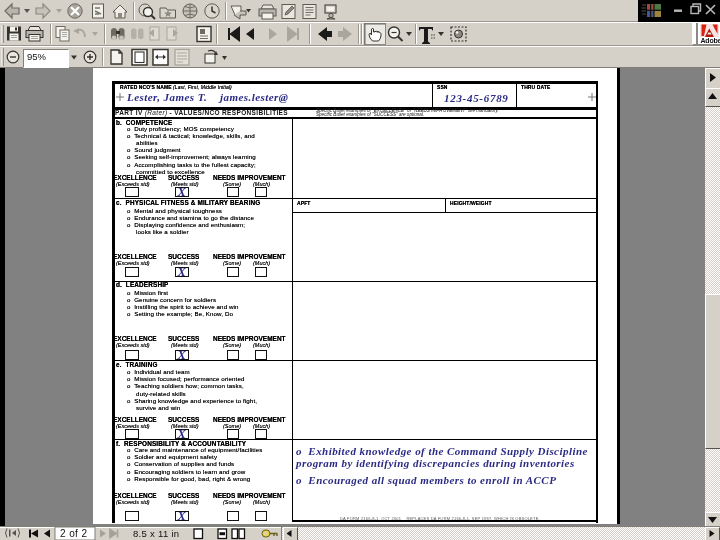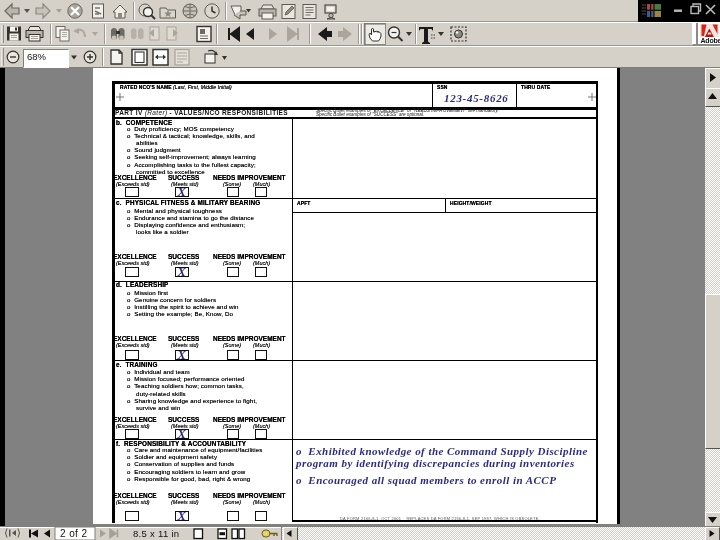--- a/index.html
+++ b/index.html
@@ -236,21 +236,21 @@
     <rect x="175" y="3.5" width="14" height="15.5" fill="#e3e0d8" stroke="#aaa69d" stroke-width="1.3"></rect>
     <path d="M177 7 h10 M177 10 h10 M177 13 h10 M177 16 h6" stroke="#aaa69d"></path>
 
     <rect x="205" y="8" width="10" height="9" fill="#f5f3ee" stroke="#35332e"></rect>
     <path d="M208 5 q6 -2 8 3" fill="none" stroke="#35332e" stroke-width="1.2"></path>
     <path d="M216 5 l2 4 l-4 0 z" fill="#35332e"></path>
     <path d="M222 10 l5 0 l-2.5 4 z" fill="#35332e"></path>
   </svg>
 
   <div class="abs" style="left:23px;top:48.5px;width:44px;height:17px;background:#fff;border-top:1.2px solid #827f76;border-left:1.2px solid #827f76;border-bottom:1.2px solid #fff;border-right:1.2px solid #fff;"></div>
-  <div class="abs" style="left:27px;top:51px;font-size:9.5px;color:#111;">68%</div>
+  <div class="abs" style="left:27px;top:51px;font-size:9.5px;color:#111;">95%</div>
 
   <div class="abs" style="left:0;top:68px;width:720px;height:459px;background:#818181;"></div>
   <div class="abs" style="left:0;top:68px;width:5px;height:459px;background:#000;"></div>
 
   <div class="abs" style="left:93px;top:68px;width:524px;height:456px;background:#fff;"></div>
   <div class="abs" style="left:617px;top:68px;width:3px;height:456px;background:#000;"></div>
 
   <div class="abs" style="left:112px;top:81px;width:486px;height:2.5px;background:#000;"></div>
   <div class="abs" style="left:112px;top:81px;width:2.5px;height:442px;background:#000;"></div>
   <div class="abs" style="left:595.5px;top:81px;width:2.5px;height:442px;background:#000;"></div>
@@ -268,22 +268,23 @@
 
   <div class="abs" style="left:291.5px;top:117px;width:1.5px;height:405px;background:#000;"></div>
 
   <div class="abs" style="left:431.5px;top:83.5px;width:1.5px;height:23.5px;background:#000;"></div>
   <div class="abs" style="left:515.5px;top:83.5px;width:1.5px;height:23.5px;background:#000;"></div>
 
   <div class="abs" style="left:293px;top:211.5px;width:305px;height:1.5px;background:#000;"></div>
   <div class="abs" style="left:444.5px;top:199px;width:1.5px;height:12.5px;background:#000;"></div>
 
   <div class="abs lbl" style="left:120px;top:84px;">RATED NCO'S NAME <span style="font-weight:normal;font-style:italic;">(Last, First, Middle Initial)</span></div>
+  <div class="abs hand" style="left:127px;top:90.8px;font-size:11px;">Lester, James T. &nbsp;&nbsp;&nbsp;james.lester@</div>
   <div class="abs lbl" style="left:437px;top:84px;">SSN</div>
-  <div class="abs hand" style="left:444px;top:91.8px;font-size:11px;letter-spacing:0.7px;">123-45-8626</div>
+  <div class="abs hand" style="left:444px;top:91.8px;font-size:11px;letter-spacing:0.7px;">123-45-6789</div>
   <div class="abs lbl" style="left:521px;top:84px;">THRU DATE</div>
   <svg class="abs" style="left:116px;top:93px;" width="8" height="8">
       <path d="M4 0 V8 M0 4 H8" stroke="#777" stroke-width="1"></path>
     </svg>
   <svg class="abs" style="left:588px;top:93px;" width="8" height="8">
       <path d="M4 0 V8 M0 4 H8" stroke="#777" stroke-width="1"></path>
     </svg>
 
   <div class="abs" style="left:115px;top:108.8px;font-size:6.5px;letter-spacing:0.35px;font-weight:bold;color:#111;">PART IV <span style="font-weight:normal;font-style:italic;">(Rater)</span> - VALUES/NCO RESPONSIBILITIES</div>
   <div class="abs" style="left:316px;top:108.8px;font-size:4.6px;font-style:italic;color:#222;line-height:4.6px;">Specific Bullet examples of "EXCELLENCE" or "NEEDS IMPROVEMENT" are mandatory.<br>Specific Bullet examples of "SUCCESS" are optional.</div>

